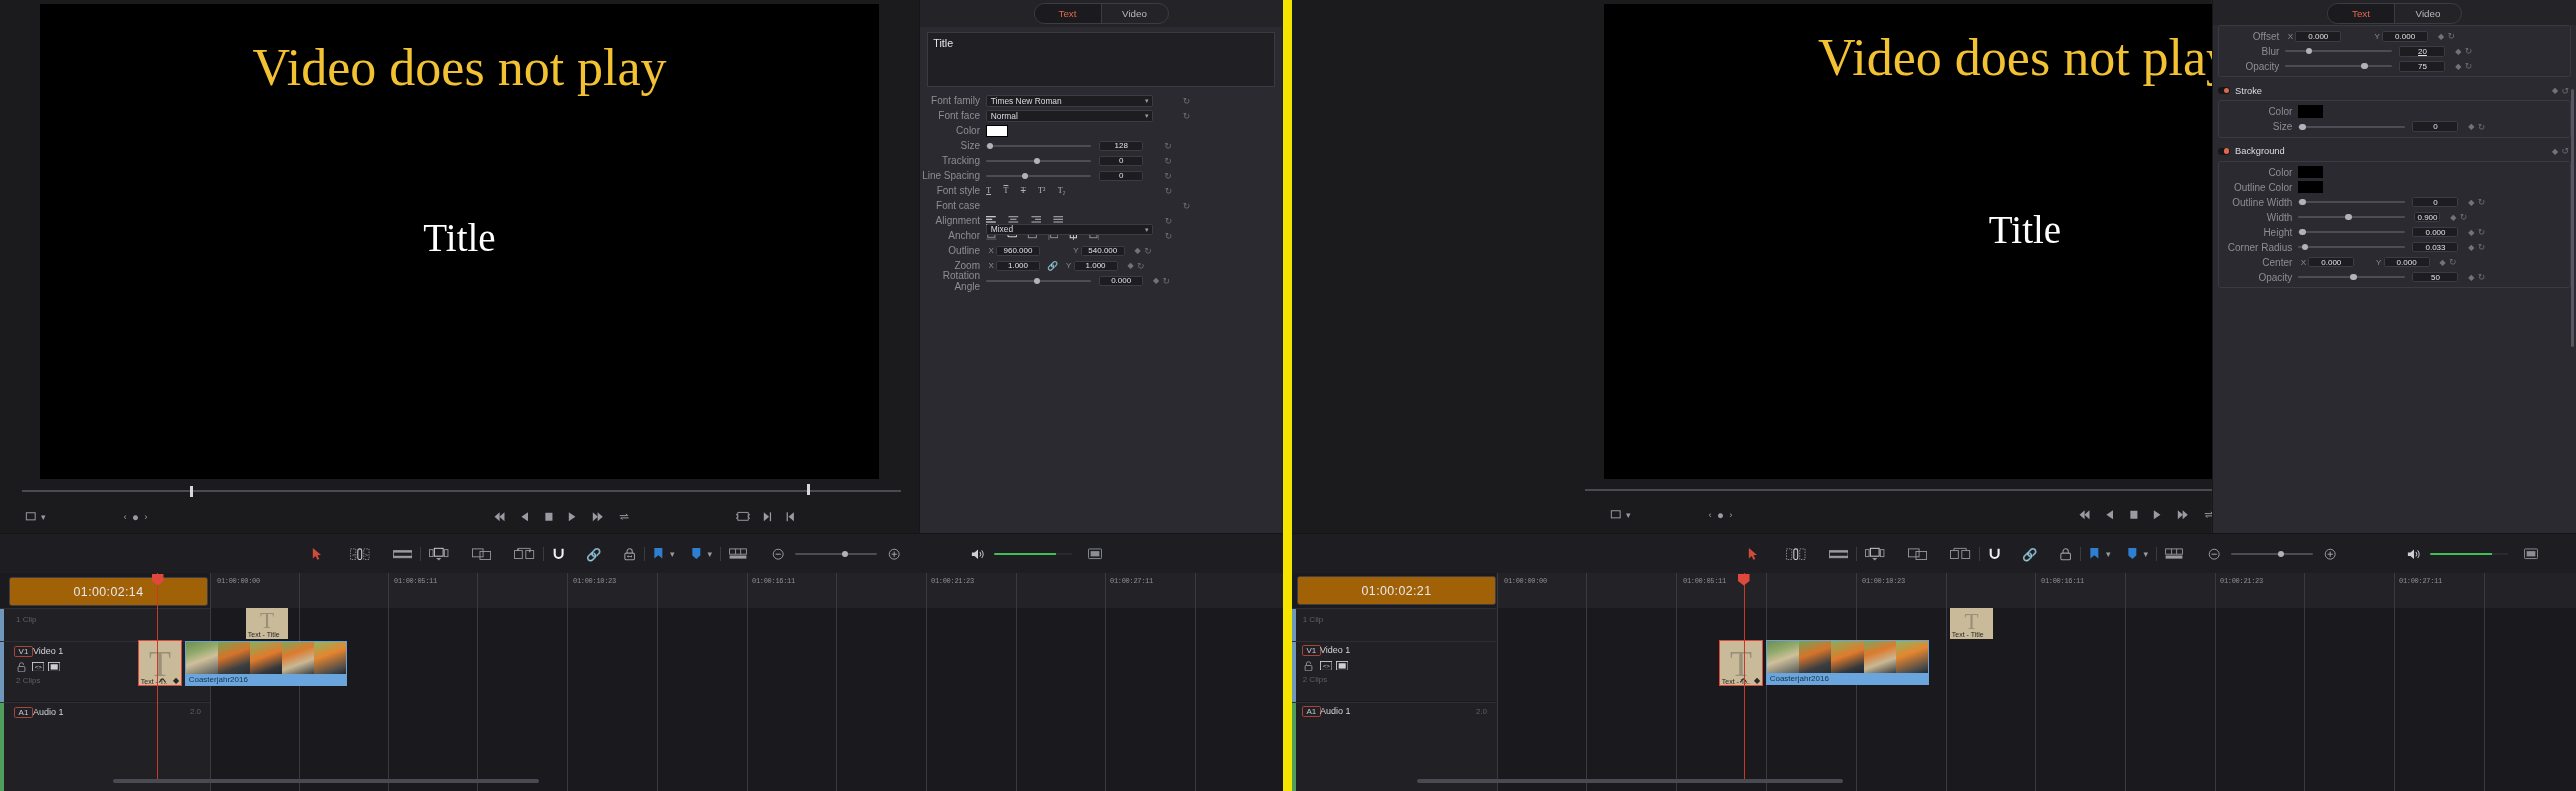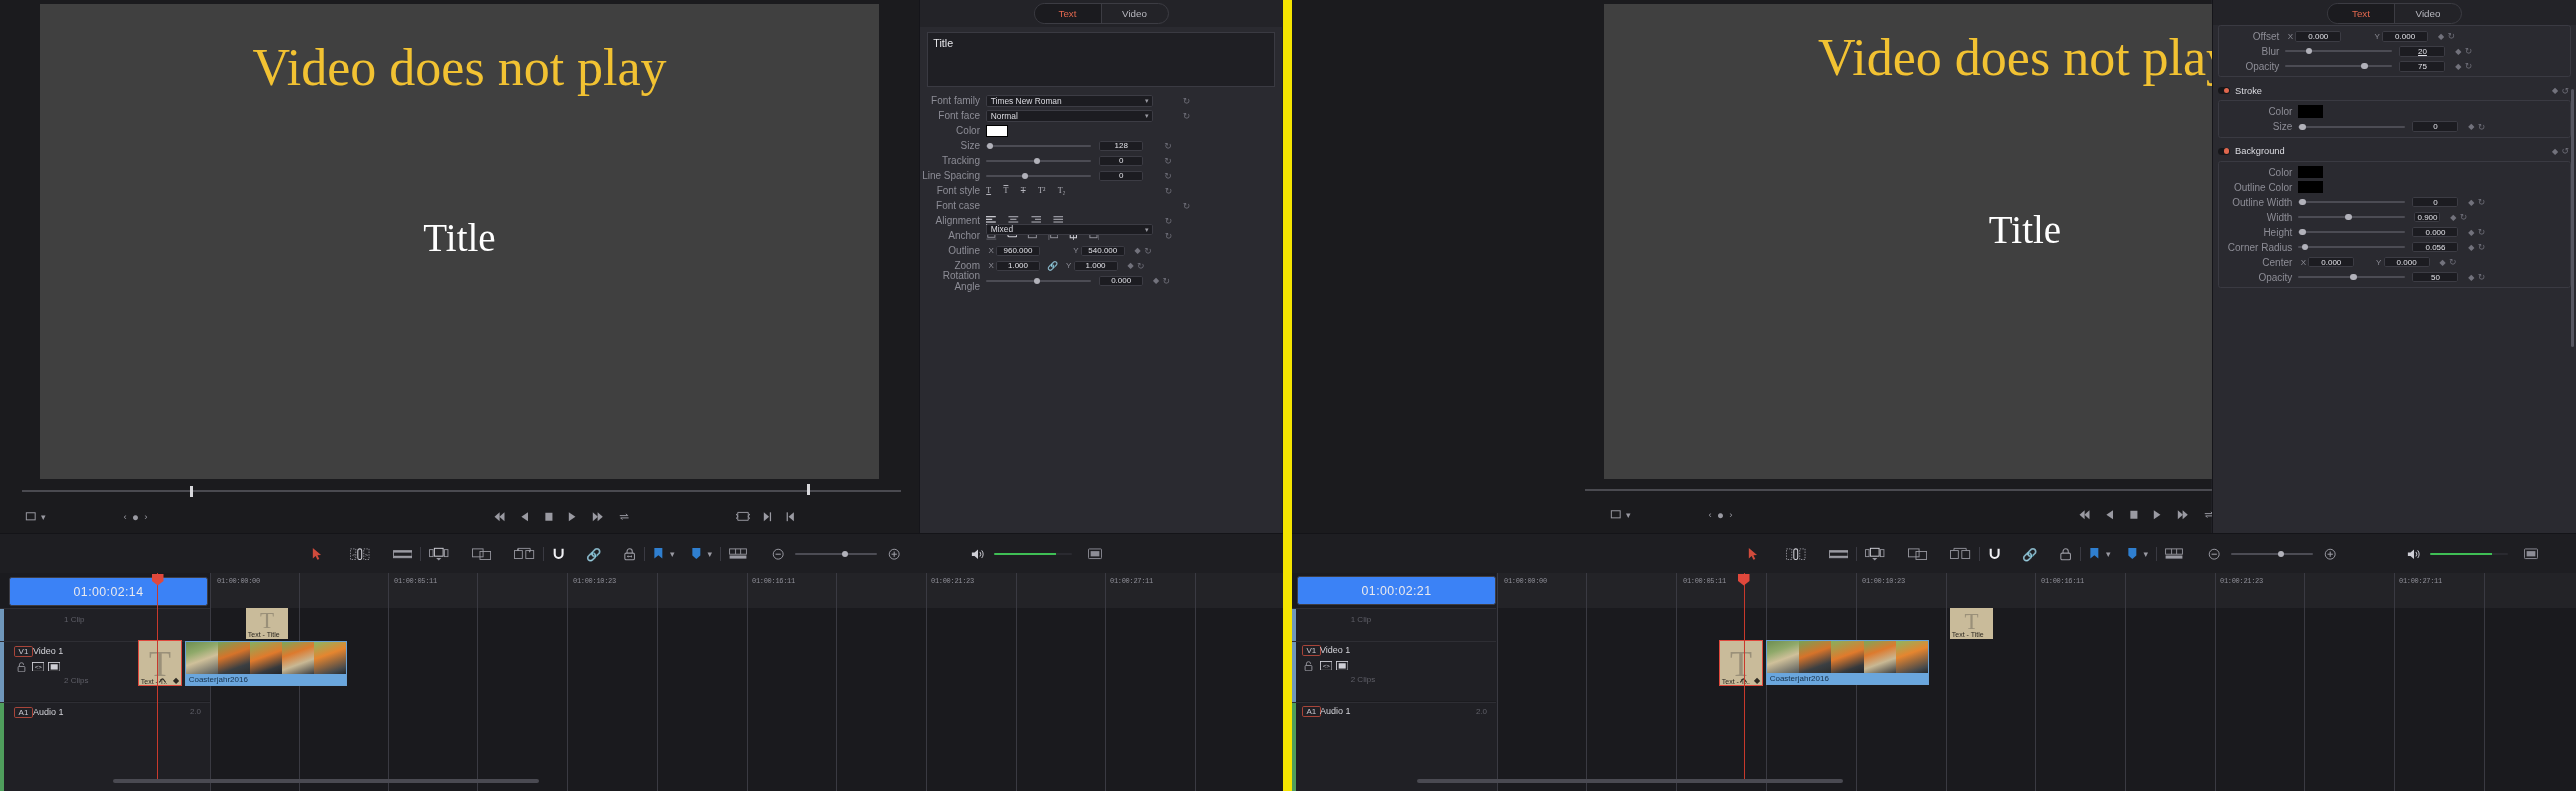--- a/index.html
+++ b/index.html
@@ -2,21 +2,21 @@
 <html style="font-size:14px"><head>
 <meta charset="utf-8">
 <style>
   html,body{margin:0;padding:0;background:#1c1c1f;}
   body{width:2576px;height:791px;overflow:hidden;font-family:"Liberation Sans",sans-serif;}
   .root{position:relative;width:2576px;height:791px;background:#202025;}
 
   
   .pane{position:absolute;box-sizing:border-box;}
   .viewerwrap{background:#1b1b1e;}
-  .video{position:absolute;background:#404040;}
+  .video{position:absolute;background:#000000;}
   .vidtitle{position:absolute;width:100%;text-align:center;color:#f2c232;font-family:"Liberation Serif",serif;}
   .vidsub{position:absolute;width:100%;text-align:center;color:#fff;font-family:"Liberation Serif",serif;}
 
   .scrubline{position:absolute;height:1.8px;background:#4a4a50;}
   .scrubhead{position:absolute;width:2.7px;background:#d8d8dc;}
 
   .transport{position:absolute;display:flex;align-items:center;color:#9a9aa2;}
   .tbtn{display:inline-flex;align-items:center;justify-content:center;color:#9a9aa2;cursor:pointer;}
 
   
@@ -43,28 +43,28 @@
   .icorow{display:flex;align-items:center;gap:8px;color:#b4b4bc;font-size:8px;}
   .sechdr{display:flex;align-items:center;height:16px;padding-left:5.3px;font-size:9.3px;color:#dcdce2;}
   .toggle{width:11.5px;height:7px;border-radius:3.6px;background:#17171a;display:inline-flex;align-items:center;justify-content:flex-end;padding-right:0.9px;box-sizing:border-box;margin-right:5.3px;}
   .toggle i{width:5.3px;height:5.3px;border-radius:50%;background:#e0674e;display:block;}
   .grpbox{border:0.9px solid #3a3a42;border-radius:2.7px;margin:1.8px 5.3px 5.3px 5.3px;padding:2.7px 0;}
 
   
   .tlbar{position:absolute;background:#1e1e22;display:flex;align-items:center;}
   .tlbar .sep{width:0.9px;height:14px;background:#3a3a42;margin:0 8px;}
   .tlhead{position:absolute;background:#1b1b1f;}
-  .tc{position:absolute;background:#3b82f6;border:0.9px solid #3d3d45;border-radius:2.7px;display:flex;align-items:center;justify-content:center;color:#e9e9ee;font-size:12.4px;letter-spacing:0.4px;}
+  .tc{position:absolute;background:#a16207;border:0.9px solid #3d3d45;border-radius:2.7px;display:flex;align-items:center;justify-content:center;color:#e9e9ee;font-size:12.4px;letter-spacing:0.4px;}
   .ruler{position:absolute;background:#232327;overflow:hidden;}
   .rtick{position:absolute;top:0;bottom:0;width:0.9px;background:#3a3a42;}
   .rlab{position:absolute;top:3.6px;font-size:7px;color:#8e8e97;font-family:"Liberation Mono",monospace;letter-spacing:-0.3px;}
   .trackhdr{position:absolute;background:#202025;border-top:0.9px solid #2e2e34;box-sizing:border-box;}
   .vbadge{border:0.9px solid #a8453a;color:#c8c8d0;font-size:8px;padding:0 3.6px;border-radius:1.8px;display:inline-block;}
   .tname{color:#d2d2d8;font-size:9px;}
-  .clipcount{color:#5f5f68;font-size:8px;margin-left:48px;}
+  .clipcount{color:#5f5f68;font-size:8px;}
   .tlbody{position:absolute;background:#1a1a1e;overflow:hidden;}
   .clip{position:absolute;box-sizing:border-box;overflow:hidden;}
   .textclip{background:#c9bb9a;border:1.8px solid #e0483c;}
   .textclip .big{position:absolute;left:0;right:0;top:9px;text-align:center;color:#9a9079;font-family:"Liberation Serif",serif;font-size:41px;line-height:1;}
   .cliplabel{position:absolute;left:1.8px;bottom:0px;font-size:7px;color:#2e2a22;}
   .vidclip{border:0.9px solid #6ba3d6;background:#6aa6dd;}
   .filmstrip{position:absolute;left:0;right:0;top:0;display:flex;}
   .frame{flex:1 1 auto;height:100%;}
   .vname{position:absolute;left:2.7px;bottom:0.9px;font-size:8px;color:#16314a;}
   .playhead{position:absolute;width:0.9px;background:#c8392c;}
@@ -766,21 +766,21 @@
           <div class="numbox" style="width:46px;margin-left:7px;">0.000</div>
           <div class="kf" style="margin-left:8px;">◆</div>
           <div class="reset">↻</div>
         </div>
         <div class="row">
           <div class="lab" style="width:73px;">Corner Radius</div>
           <div class="slider" style="width:107px;">
             <div class="strack"></div>
               <div class="sknob" style="left:3.6px;"></div>
           </div>
-          <div class="numbox" style="width:46px;margin-left:7px;">0.056</div>
+          <div class="numbox" style="width:46px;margin-left:7px;">0.033</div>
           <div class="kf" style="margin-left:8px;">◆</div>
           <div class="reset">↻</div>
         </div>
         <div class="row">
           <div class="lab" style="width:73px;">Center</div>
           <div class="axis">X</div>
           <div class="numbox" style="width:46px;">0.000</div>
           <div class="axis" style="margin-left:19.5px;">Y</div>
           <div class="numbox" style="width:46px;">0.000</div>
           <div class="kf" style="margin-left:8px;">◆</div>

